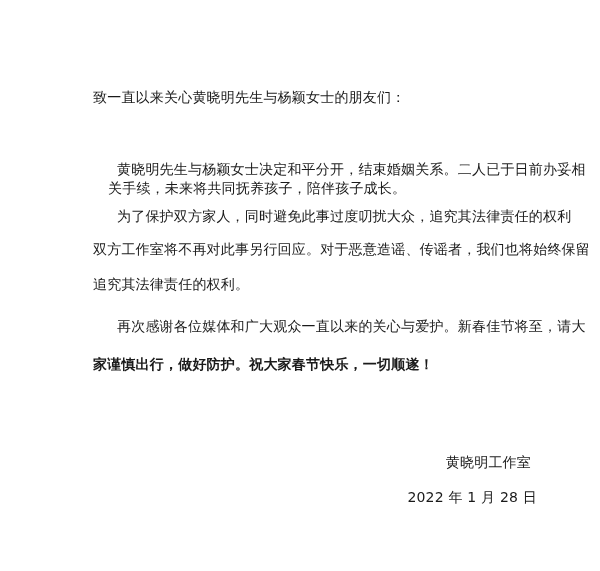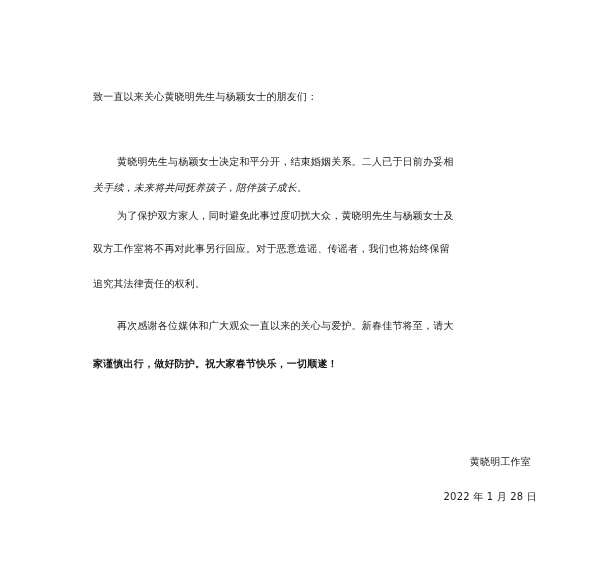--- a/index.html
+++ b/index.html
@@ -1,33 +1,33 @@
 <!DOCTYPE html>
 <html><head>
 <meta charset="utf-8">
 <style>
   html, body { margin: 0; padding: 0; background: #ffffff; }
   body { width: 600px; height: 571px; position: relative; overflow: hidden;
          font-family: "DejaVu Sans", "Liberation Sans", sans-serif; color: #1a1a1a; }
-  .line { position: absolute; font-size: 10px; white-space: nowrap; line-height: 18px; letter-spacing: 0.2px; }
+  .line { position: absolute; font-size: 14px; white-space: nowrap; line-height: 18px; letter-spacing: 0.2px; }
   .right { text-align: right; }
 </style>
 </head>
 <body>
 
 <div>
   <div class="line" style="left:93px; top:88px;">致一直以来关心黄晓明先生与杨颖女士的朋友们：</div>
 
   <div>
-    <div class="line" style="left:117px; top:153px;">黄晓明先生与杨颖女士决定和平分开，结束婚姻关系。二人已于日前办妥相</div>
-    <div class="line" style="left:93px; top:179px;font-style:italic;">关手续，未来将共同抚养孩子，陪伴孩子成长。</div>
+    <div class="line" style="left:117px; top:160px;">黄晓明先生与杨颖女士决定和平分开，结束婚姻关系。二人已于日前办妥相</div>
+    <div class="line" style="left:108px; top:179px;">关手续，未来将共同抚养孩子，陪伴孩子成长。</div>
   </div>
 
   <div>
-    <div class="line" style="left:117px; top:207px;">为了保护双方家人，同时避免此事过度叨扰大众，黄晓明先生与杨颖女士及</div>
+    <div class="line" style="left:117px; top:207px;">为了保护双方家人，同时避免此事过度叨扰大众，追究其法律责任的权利</div>
     <div class="line" style="left:93px; top:240px;">双方工作室将不再对此事另行回应。对于恶意造谣、传谣者，我们也将始终保留</div>
     <div class="line" style="left:93px; top:275px;">追究其法律责任的权利。</div>
   </div>
 
   <div>
     <div class="line" style="left:117px; top:317px;text-align:right;">再次感谢各位媒体和广大观众一直以来的关心与爱护。新春佳节将至，请大</div>
     <div class="line" style="left:93px; top:355px;font-weight:bold;">家谨慎出行，做好防护。祝大家春节快乐，一切顺遂！</div>
   </div>
 
   <div class="line right" style="right:69px; top:453px;">黄晓明工作室</div>

